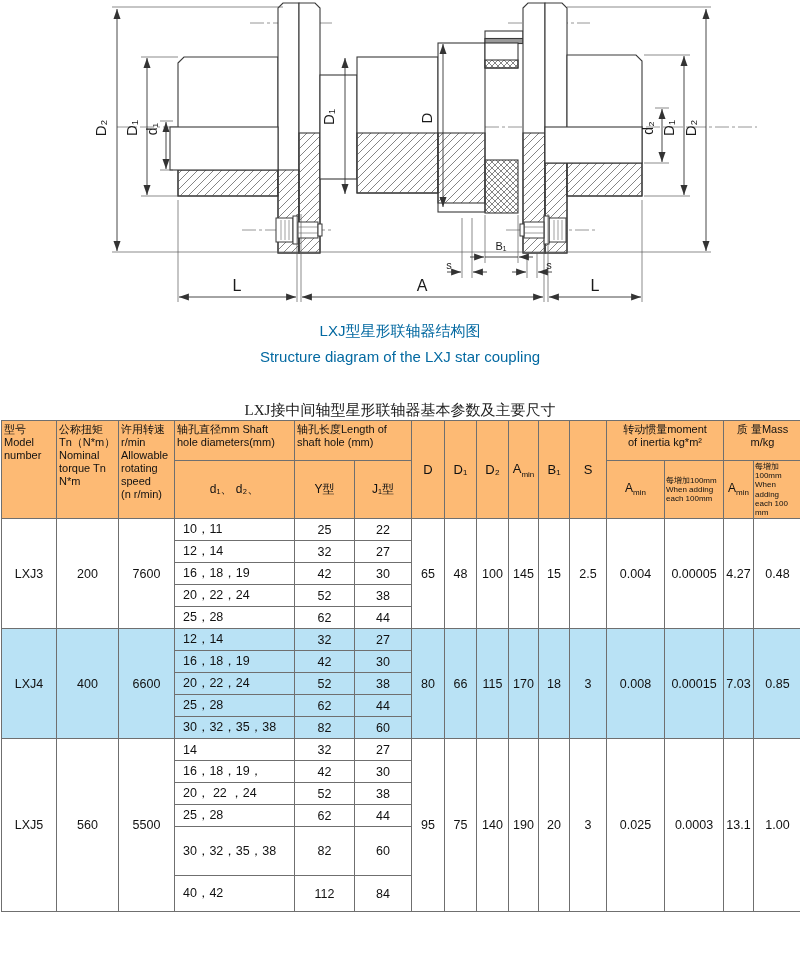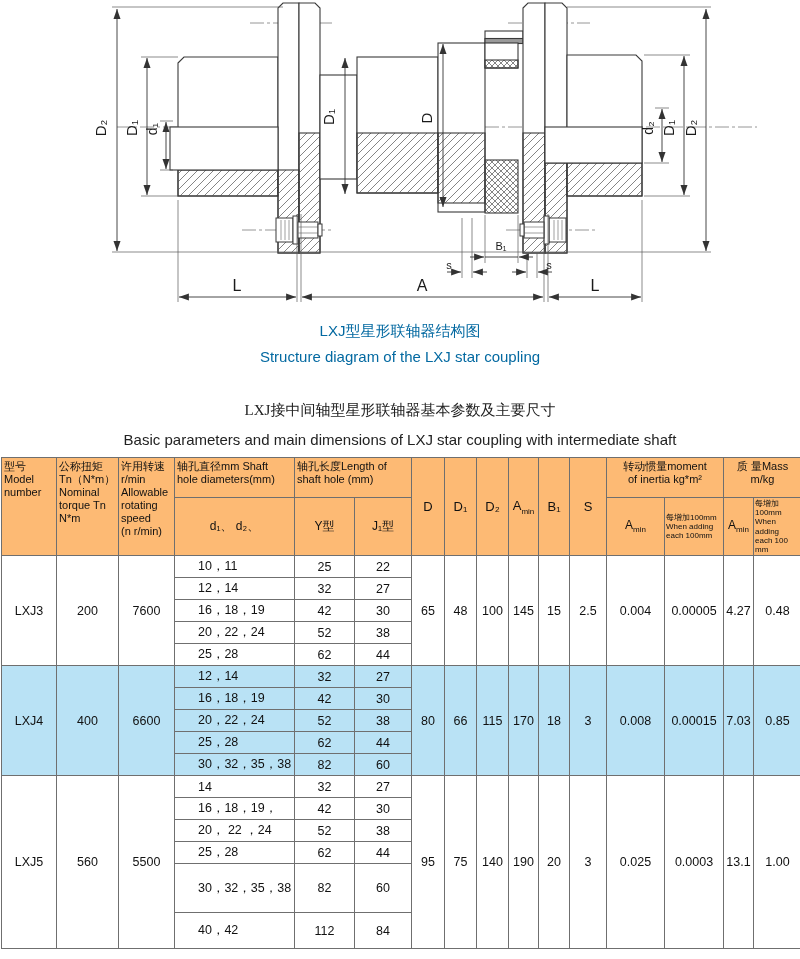--- a/index.html
+++ b/index.html
@@ -15,21 +15,21 @@
   td,th{border:1px solid #6f6f6f;padding:0 2px;overflow:hidden;}
   thead th{background:#fdba74;font-weight:normal;font-size:11px;line-height:1.18;
            text-align:left;vertical-align:top;padding:2px 2px;}
   thead th.ctr{text-align:center;vertical-align:middle;font-size:13px;}
   thead th.sub{text-align:center;vertical-align:middle;font-size:12px;}
   thead th.tiny{font-size:8px;line-height:1.15;text-align:left;vertical-align:middle;padding:1px;}
   .pre{white-space:pre-line;}
   tbody td{height:21px;text-align:center;font-size:12.5px;background:#fff;}
   tbody tr.tall td{height:48px;}
   tbody tr.last td{height:35px;}
-  tbody td.d{text-align:left;padding-left:23px;}
+  tbody td.d{text-align:left;padding-left:8px;}
   tbody tr.hl td, td.hlc{background:#b9e2f5;}
   sub.mi{font-size:8px;}
 </style>
 </head>
 <body>
 
 <div class="page">
 
   <div class="drawing">
   <svg viewBox="0 0 800 315" width="800" height="315">
@@ -172,21 +172,20 @@
       <text x="422" y="291" font-size="16">A</text>
       <text x="595" y="291" font-size="16">L</text>
     </g>
   </svg>
   </div>
 
   <p class="dcap">LXJ型星形联轴器结构图</p>
   <p class="dcap">Structure diagram of the LXJ star coupling</p>
 
   <p class="ttitle zh">LXJ接中间轴型星形联轴器基本参数及主要尺寸</p>
-  <p class="ttitle en">Basic parameters and main dimensions of LXJ star coupling with intermediate shaft</p>
 
   <table>
     <colgroup>
       <col style="width:55px">
         <col style="width:62px">
         <col style="width:56px">
       <col style="width:120px">
         <col style="width:60px">
         <col style="width:57px">
       <col style="width:33px">

